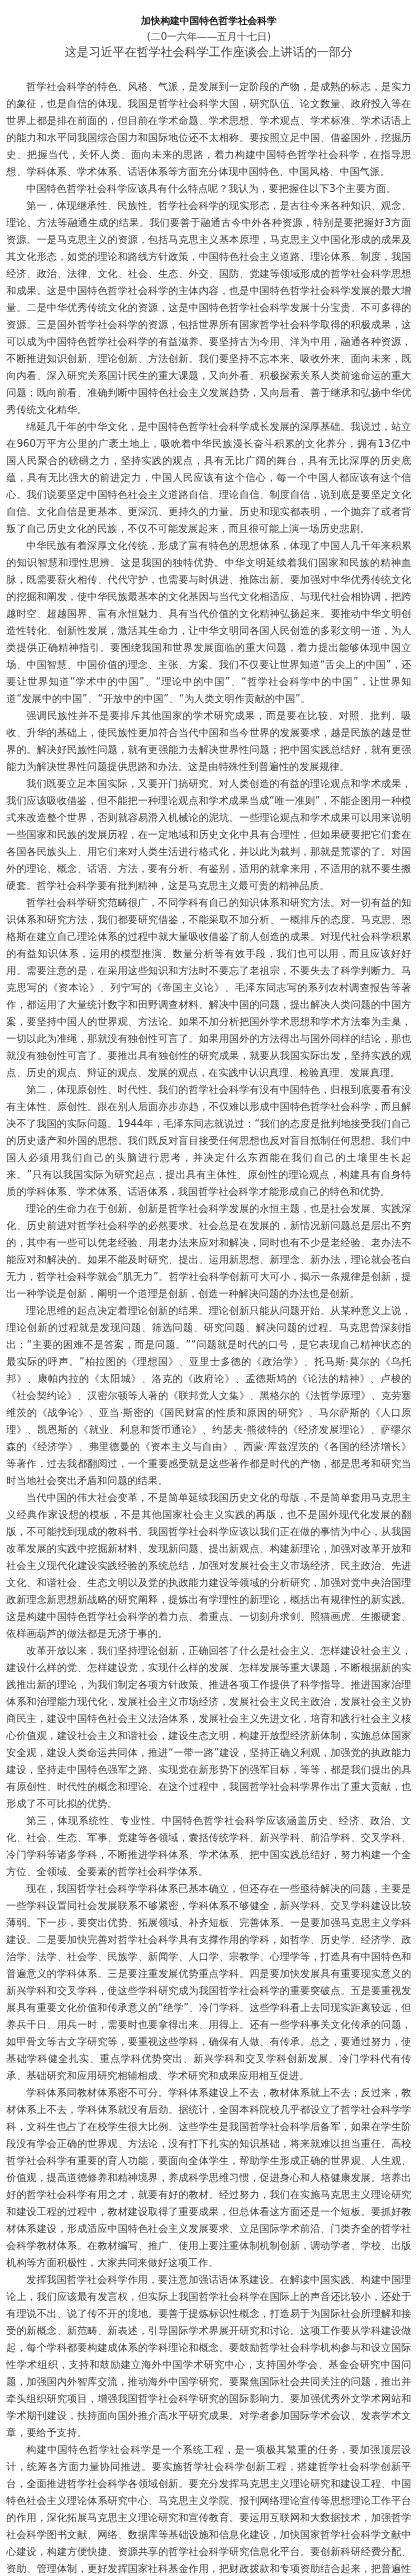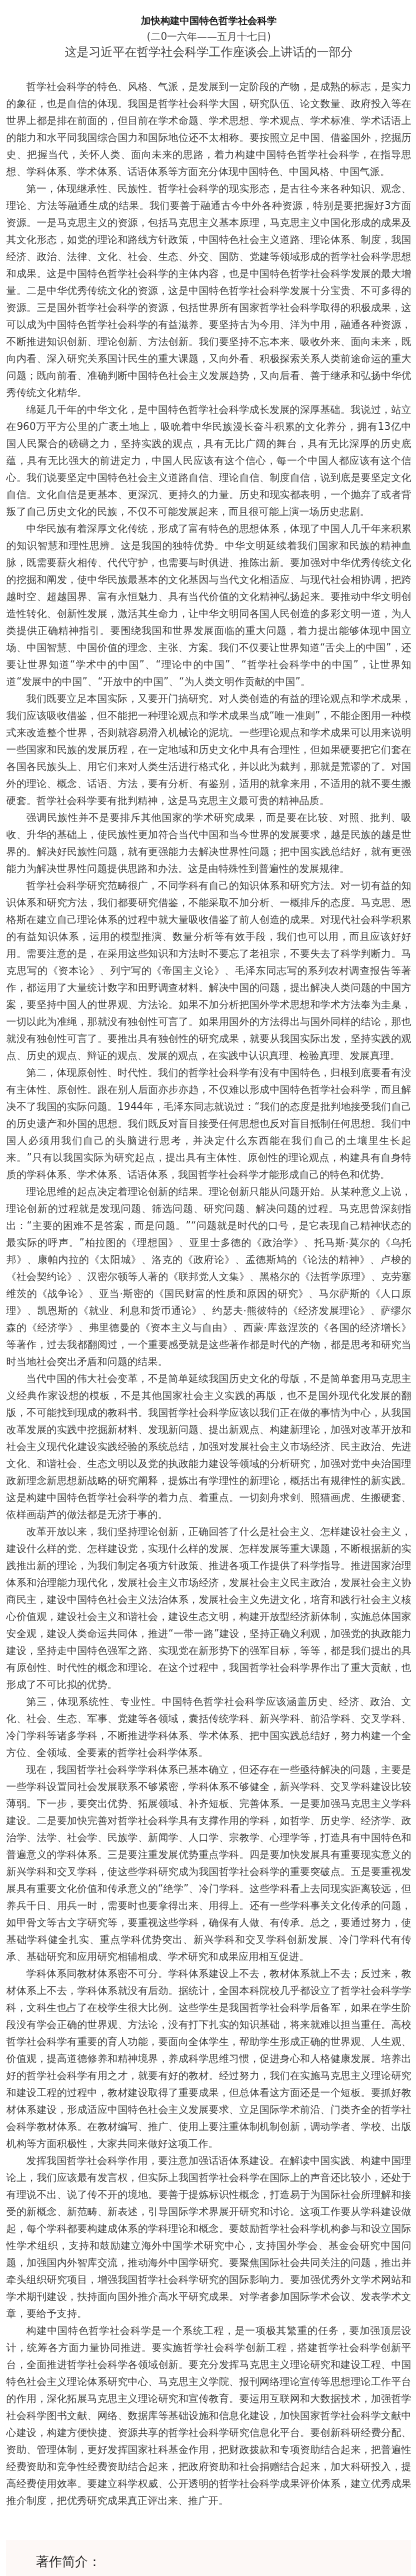--- a/index.html
+++ b/index.html
@@ -38,27 +38,29 @@
 
 <div class="page">
   <div class="head">
     <div class="title">加快构建中国特色哲学社会科学</div>
     <div class="date">(二0一六年——五月十七日)</div>
     <div class="sub">这是习近平在哲学社会科学工作座谈会上讲话的一部分</div>
   </div>
 
   <div class="body">
     <p>哲学社会科学的特色、风格、气派，是发展到一定阶段的产物，是成熟的标志，是实力的象征，也是自信的体现。我国是哲学社会科学大国，研究队伍、论文数量、政府投入等在世界上都是排在前面的，但目前在学术命题、学术思想、学术观点、学术标准、学术话语上的能力和水平同我国综合国力和国际地位还不太相称。要按照立足中国、借鉴国外，挖掘历史、把握当代，关怀人类、面向未来的思路，着力构建中国特色哲学社会科学，在指导思想、学科体系、学术体系、话语体系等方面充分体现中国特色、中国风格、中国气派。</p>
+    <p>中国特色哲学社会科学应该具有什么特点呢？我认为，要把握住以下3个主要方面。</p>
     <p>第一，体现继承性、民族性。哲学社会科学的现实形态，是古往今来各种知识、观念、理论、方法等融通生成的结果。我们要善于融通古今中外各种资源，特别是要把握好3方面资源。一是马克思主义的资源，包括马克思主义基本原理，马克思主义中国化形成的成果及其文化形态，如党的理论和路线方针政策，中国特色社会主义道路、理论体系、制度，我国经济、政治、法律、文化、社会、生态、外交、国防、党建等领域形成的哲学社会科学思想和成果。这是中国特色哲学社会科学的主体内容，也是中国特色哲学社会科学发展的最大增量。二是中华优秀传统文化的资源，这是中国特色哲学社会科学发展十分宝贵、不可多得的资源。三是国外哲学社会科学的资源，包括世界所有国家哲学社会科学取得的积极成果，这可以成为中国特色哲学社会科学的有益滋养。要坚持古为今用、洋为中用，融通各种资源，不断推进知识创新、理论创新、方法创新。我们要坚持不忘本来、吸收外来、面向未来，既向内看、深入研究关系国计民生的重大课题，又向外看、积极探索关系人类前途命运的重大问题；既向前看、准确判断中国特色社会主义发展趋势，又向后看、善于继承和弘扬中华优秀传统文化精华。</p>
     <p>绵延几千年的中华文化，是中国特色哲学社会科学成长发展的深厚基础。我说过，站立在960万平方公里的广袤土地上，吸吮着中华民族漫长奋斗积累的文化养分，拥有13亿中国人民聚合的磅礴之力，坚持实践的观点，具有无比广阔的舞台，具有无比深厚的历史底蕴，具有无比强大的前进定力，中国人民应该有这个信心，每一个中国人都应该有这个信心。我们说要坚定中国特色社会主义道路自信、理论自信、制度自信，说到底是要坚定文化自信。文化自信是更基本、更深沉、更持久的力量。历史和现实都表明，一个抛弃了或者背叛了自己历史文化的民族，不仅不可能发展起来，而且很可能上演一场历史悲剧。</p>
     <p>中华民族有着深厚文化传统，形成了富有特色的思想体系，体现了中国人几千年来积累的知识智慧和理性思辨。这是我国的独特优势。中华文明延续着我们国家和民族的精神血脉，既需要薪火相传、代代守护，也需要与时俱进、推陈出新。要加强对中华优秀传统文化的挖掘和阐发，使中华民族最基本的文化基因与当代文化相适应、与现代社会相协调，把跨越时空、超越国界、富有永恒魅力、具有当代价值的文化精神弘扬起来。要推动中华文明创造性转化、创新性发展，激活其生命力，让中华文明同各国人民创造的多彩文明一道，为人类提供正确精神指引。要围绕我国和世界发展面临的重大问题，着力提出能够体现中国立场、中国智慧、中国价值的理念、主张、方案。我们不仅要让世界知道“舌尖上的中国”，还要让世界知道“学术中的中国”、“理论中的中国”、“哲学社会科学中的中国”，让世界知道“发展中的中国”、“开放中的中国”、“为人类文明作贡献的中国”。</p>
+    <p>强调民族性并不是要排斥其他国家的学术研究成果，而是要在比较、对照、批判、吸收、升华的基础上，使民族性更加符合当代中国和当今世界的发展要求，越是民族的越是世界的。解决好民族性问题，就有更强能力去解决世界性问题；把中国实践总结好，就有更强能力为解决世界性问题提供思路和办法。这是由特殊性到普遍性的发展规律。</p>
     <p>我们既要立足本国实际，又要开门搞研究。对人类创造的有益的理论观点和学术成果，我们应该吸收借鉴，但不能把一种理论观点和学术成果当成“唯一准则”，不能企图用一种模式来改造整个世界，否则就容易滑入机械论的泥坑。一些理论观点和学术成果可以用来说明一些国家和民族的发展历程，在一定地域和历史文化中具有合理性，但如果硬要把它们套在各国各民族头上、用它们来对人类生活进行格式化，并以此为裁判，那就是荒谬的了。对国外的理论、概念、话语、方法，要有分析、有鉴别，适用的就拿来用，不适用的就不要生搬硬套。哲学社会科学要有批判精神，这是马克思主义最可贵的精神品质。</p>
-    <p>强调民族性并不是要排斥其他国家的学术研究成果，而是要在比较、对照、批判、吸收、升华的基础上，使民族性更加符合当代中国和当今世界的发展要求，越是民族的越是世界的。解决好民族性问题，就有更强能力去解决世界性问题；把中国实践总结好，就有更强能力为解决世界性问题提供思路和办法。这是由特殊性到普遍性的发展规律。</p>
     <p>哲学社会科学研究范畴很广，不同学科有自己的知识体系和研究方法。对一切有益的知识体系和研究方法，我们都要研究借鉴，不能采取不加分析、一概排斥的态度。马克思、恩格斯在建立自己理论体系的过程中就大量吸收借鉴了前人创造的成果。对现代社会科学积累的有益知识体系，运用的模型推演、数量分析等有效手段，我们也可以用，而且应该好好用。需要注意的是，在采用这些知识和方法时不要忘了老祖宗，不要失去了科学判断力。马克思写的《资本论》、列宁写的《帝国主义论》、毛泽东同志写的系列农村调查报告等著作，都运用了大量统计数字和田野调查材料。解决中国的问题，提出解决人类问题的中国方案，要坚持中国人的世界观、方法论。如果不加分析把国外学术思想和学术方法奉为圭臬，一切以此为准绳，那就没有独创性可言了。如果用国外的方法得出与国外同样的结论，那也就没有独创性可言了。要推出具有独创性的研究成果，就要从我国实际出发，坚持实践的观点、历史的观点、辩证的观点、发展的观点，在实践中认识真理、检验真理、发展真理。</p>
     <p>第二，体现原创性、时代性。我们的哲学社会科学有没有中国特色，归根到底要看有没有主体性、原创性。跟在别人后面亦步亦趋，不仅难以形成中国特色哲学社会科学，而且解决不了我国的实际问题。1944年，毛泽东同志就说过：“我们的态度是批判地接受我们自己的历史遗产和外国的思想。我们既反对盲目接受任何思想也反对盲目抵制任何思想。我们中国人必须用我们自己的头脑进行思考，并决定什么东西能在我们自己的土壤里生长起来。”只有以我国实际为研究起点，提出具有主体性、原创性的理论观点，构建具有自身特质的学科体系、学术体系、话语体系，我国哲学社会科学才能形成自己的特色和优势。</p>
+    <p>理论的生命力在于创新。创新是哲学社会科学发展的永恒主题，也是社会发展、实践深化、历史前进对哲学社会科学的必然要求。社会总是在发展的，新情况新问题总是层出不穷的，其中有一些可以凭老经验、用老办法来应对和解决，同时也有不少是老经验、老办法不能应对和解决的。如果不能及时研究、提出、运用新思想、新理念、新办法，理论就会苍白无力，哲学社会科学就会“肌无力”。哲学社会科学创新可大可小，揭示一条规律是创新，提出一种学说是创新，阐明一个道理是创新，创造一种解决问题的办法也是创新。</p>
     <p>理论思维的起点决定着理论创新的结果。理论创新只能从问题开始。从某种意义上说，理论创新的过程就是发现问题、筛选问题、研究问题、解决问题的过程。马克思曾深刻指出：“主要的困难不是答案，而是问题。”“问题就是时代的口号，是它表现自己精神状态的最实际的呼声。”柏拉图的《理想国》、亚里士多德的《政治学》、托马斯·莫尔的《乌托邦》、康帕内拉的《太阳城》、洛克的《政府论》、孟德斯鸠的《论法的精神》、卢梭的《社会契约论》、汉密尔顿等人著的《联邦党人文集》、黑格尔的《法哲学原理》、克劳塞维茨的《战争论》、亚当·斯密的《国民财富的性质和原因的研究》、马尔萨斯的《人口原理》、凯恩斯的《就业、利息和货币通论》、约瑟夫·熊彼特的《经济发展理论》、萨缪尔森的《经济学》、弗里德曼的《资本主义与自由》、西蒙·库兹涅茨的《各国的经济增长》等著作，过去我都翻阅过，一个重要感受就是这些著作都是时代的产物，都是思考和研究当时当地社会突出矛盾和问题的结果。</p>
     <p>当代中国的伟大社会变革，不是简单延续我国历史文化的母版，不是简单套用马克思主义经典作家设想的模板，不是其他国家社会主义实践的再版，也不是国外现代化发展的翻版，不可能找到现成的教科书。我国哲学社会科学应该以我们正在做的事情为中心，从我国改革发展的实践中挖掘新材料、发现新问题、提出新观点、构建新理论，加强对改革开放和社会主义现代化建设实践经验的系统总结，加强对发展社会主义市场经济、民主政治、先进文化、和谐社会、生态文明以及党的执政能力建设等领域的分析研究，加强对党中央治国理政新理念新思想新战略的研究阐释，提炼出有学理性的新理论，概括出有规律性的新实践。这是构建中国特色哲学社会科学的着力点、着重点。一切刻舟求剑、照猫画虎、生搬硬套、依样画葫芦的做法都是无济于事的。</p>
     <p>改革开放以来，我们坚持理论创新，正确回答了什么是社会主义、怎样建设社会主义，建设什么样的党、怎样建设党，实现什么样的发展、怎样发展等重大课题，不断根据新的实践推出新的理论，为我们制定各项方针政策、推进各项工作提供了科学指导。推进国家治理体系和治理能力现代化，发展社会主义市场经济，发展社会主义民主政治，发展社会主义协商民主，建设中国特色社会主义法治体系，发展社会主义先进文化，培育和践行社会主义核心价值观，建设社会主义和谐社会，建设生态文明，构建开放型经济新体制，实施总体国家安全观，建设人类命运共同体，推进“一带一路”建设，坚持正确义利观，加强党的执政能力建设，坚持走中国特色强军之路、实现党在新形势下的强军目标，等等，都是我们提出的具有原创性、时代性的概念和理论。在这个过程中，我国哲学社会科学界作出了重大贡献，也形成了不可比拟的优势。</p>
     <p>第三，体现系统性、专业性。中国特色哲学社会科学应该涵盖历史、经济、政治、文化、社会、生态、军事、党建等各领域，囊括传统学科、新兴学科、前沿学科、交叉学科、冷门学科等诸多学科，不断推进学科体系、学术体系、把中国实践总结好，努力构建一个全方位、全领域、全要素的哲学社会科学体系。</p>
     <p>现在，我国哲学社会科学学科体系已基本确立，但还存在一些亟待解决的问题，主要是一些学科设置同社会发展联系不够紧密，学科体系不够健全，新兴学科、交叉学科建设比较薄弱。下一步，要突出优势、拓展领域、补齐短板、完善体系。一是要加强马克思主义学科建设。二是要加快完善对哲学社会科学具有支撑作用的学科，如哲学、历史学、经济学、政治学、法学、社会学、民族学、新闻学、人口学、宗教学、心理学等，打造具有中国特色和普遍意义的学科体系。三是要注重发展优势重点学科。四是要加快发展具有重要现实意义的新兴学科和交叉学科，使这些学科研究成为我国哲学社会科学的重要突破点。五是要重视发展具有重要文化价值和传承意义的“绝学”、冷门学科。这些学科看上去同现实距离较远，但养兵千日、用兵一时，需要时也要拿得出来、用得上。还有一些学科事关文化传承的问题，如甲骨文等古文字研究等，要重视这些学科，确保有人做、有传承。总之，要通过努力，使基础学科健全扎实、重点学科优势突出、新兴学科和交叉学科创新发展、冷门学科代有传承、基础研究和应用研究相辅相成、学术研究和成果应用相互促进。</p>
     <p>学科体系同教材体系密不可分。学科体系建设上不去，教材体系就上不去；反过来，教材体系上不去，学科体系就没有后劲。据统计，全国本科院校几乎都设立了哲学社会科学学科，文科生也占了在校学生很大比例。这些学生是我国哲学社会科学后备军，如果在学生阶段没有学会正确的世界观、方法论，没有打下扎实的知识基础，将来就难以担当重任。高校哲学社会科学有重要的育人功能，要面向全体学生，帮助学生形成正确的世界观、人生观、价值观，提高道德修养和精神境界，养成科学思维习惯，促进身心和人格健康发展。培养出好的哲学社会科学有用之才，就要有好的教材。经过努力，我们在实施马克思主义理论研究和建设工程的过程中，教材建设取得了重要成果，但总体看这方面还是一个短板。要抓好教材体系建设，形成适应中国特色社会主义发展要求、立足国际学术前沿、门类齐全的哲学社会科学教材体系。在教材编写、推广、使用上要注重体制机制创新，调动学者、学校、出版机构等方面积极性，大家共同来做好这项工作。</p>
     <p>发挥我国哲学社会科学作用，要注意加强话语体系建设。在解读中国实践、构建中国理论上，我们应该最有发言权，但实际上我国哲学社会科学在国际上的声音还比较小，还处于有理说不出、说了传不开的境地。要善于提炼标识性概念，打造易于为国际社会所理解和接受的新概念、新范畴、新表述，引导国际学术界展开研究和讨论。这项工作要从学科建设做起，每个学科都要构建成体系的学科理论和概念。要鼓励哲学社会科学机构参与和设立国际性学术组织，支持和鼓励建立海外中国学术研究中心，支持国外学会、基金会研究中国问题，加强国内外智库交流，推动海外中国学研究。要聚焦国际社会共同关注的问题，推出并牵头组织研究项目，增强我国哲学社会科学研究的国际影响力。要加强优秀外文学术网站和学术期刊建设，扶持面向国外推介高水平研究成果。对学者参加国际学术会议、发表学术文章，要给予支持。</p>
     <p>构建中国特色哲学社会科学是一个系统工程，是一项极其繁重的任务，要加强顶层设计，统筹各方面力量协同推进。要实施哲学社会科学创新工程，搭建哲学社会科学创新平台，全面推进哲学社会科学各领域创新。要充分发挥马克思主义理论研究和建设工程、中国特色社会主义理论体系研究中心、马克思主义学院、报刊网络理论宣传等思想理论工作平台的作用，深化拓展马克思主义理论研究和宣传教育。要运用互联网和大数据技术，加强哲学社会科学图书文献、网络、数据库等基础设施和信息化建设，加快国家哲学社会科学文献中心建设，构建方便快捷、资源共享的哲学社会科学研究信息化平台。要创新科研经费分配、资助、管理体制，更好发挥国家社科基金作用，把财政拨款和专项资助结合起来，把普遍性经费资助和竞争性经费资助结合起来，把政府资助和社会捐赠结合起来，加大科研投入，提高经费使用效率。要建立科学权威、公开透明的哲学社会科学成果评价体系，建立优秀成果推介制度，把优秀研究成果真正评出来、推广开。</p>
   </div>
 

